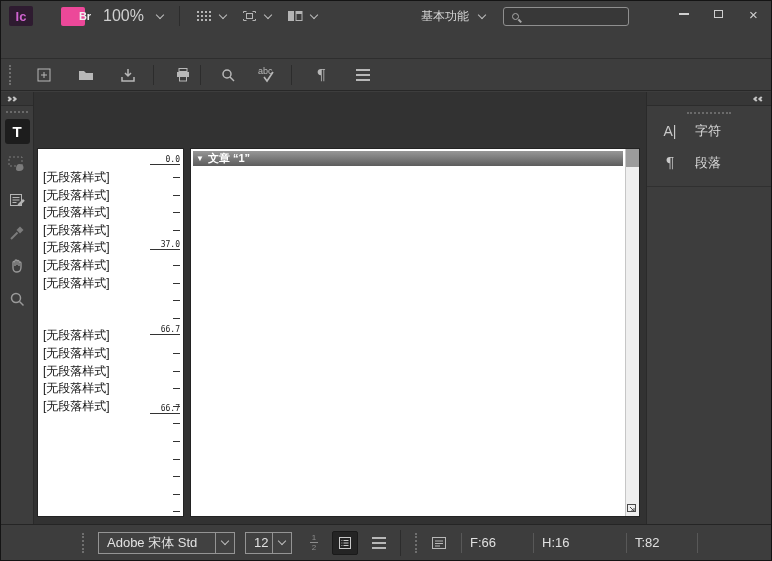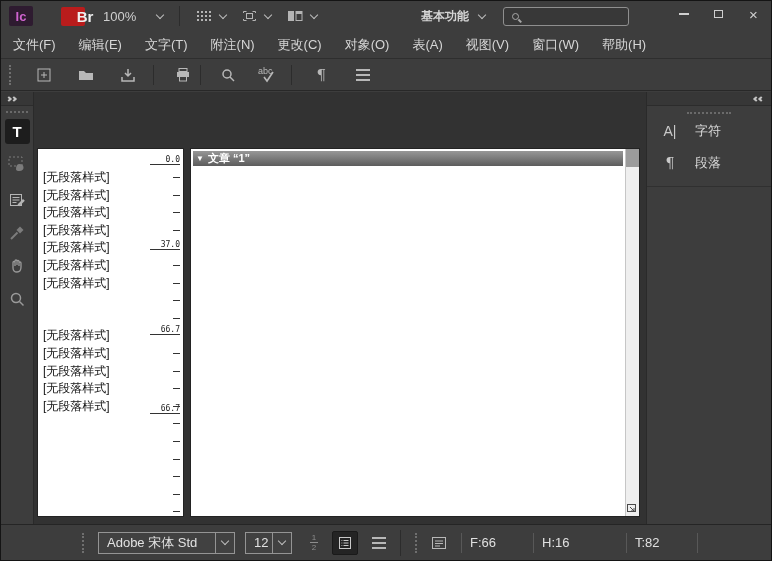--- a/index.html
+++ b/index.html
@@ -6,29 +6,29 @@
   body { font-family:"Liberation Sans","DejaVu Sans",sans-serif; background:#222; }
   .window { position:relative; width:772px; height:561px; background:#3d3d3d;
             border:1px solid #141414; overflow:hidden; color:#d6d6d6; }
 
   
   .titlebar { position:absolute; top:0; left:0; right:0; height:30px;
               display:flex; align-items:center; background:#3d3d3d; }
   .app-logo { width:24px; height:20px; margin-left:8px; background:#2e1b30;
               color:#cf63cf; font-weight:bold; font-size:13px; display:flex;
               align-items:center; justify-content:center; border-radius:2px; }
-  .br-btn { width:24px; height:19px; margin-left:28px; background:#b91c1c;
-            color:#f0f0f0; font-size:15px; font-weight:bold; display:flex;
+  .br-btn { width:24px; height:19px; margin-left:28px; background:#ec4899;
+            color:#f0f0f0; font-size:11px; font-weight:bold; display:flex;
             align-items:center; justify-content:center; border-radius:2px;padding-left:24px; }
   .dd { display:flex; align-items:center; gap:8px; padding:0 8px; height:22px; cursor:default; }
-  .zoom-dd { margin-left:10px; width:76px; justify-content:space-between; font-size:13px; color:#cfcfcf; }
+  .zoom-dd { margin-left:10px; width:76px; justify-content:space-between; font-size:16px; color:#cfcfcf; }
   .chev { width:6px; height:6px; border-right:1.6px solid #bdbdbd; border-bottom:1.6px solid #bdbdbd;
           transform:rotate(45deg); display:inline-block; margin-top:-3px; }
   .tsep { width:1px; height:20px; background:#2c2c2c; margin:0 8px; }
-  .ws-dd { margin-left:88px; font-size:12px; color:#d6d6d6; gap:10px;font-weight:bold; }
+  .ws-dd { margin-left:88px; font-size:12px; color:#d6d6d6; gap:10px; }
   .searchbox { margin-left:10px; width:126px; height:19px; background:#383838;
                border:1px solid #8f8f8f; border-radius:3px; display:flex; align-items:center; padding:0 4px; }
   .searchbox input { background:transparent; border:none; outline:none; color:#ddd;
                      font-size:11px; width:100px; }
   .mag { width:7px; height:7px; border:1.5px solid #a8a8a8; border-radius:50%; position:relative; margin:0 4px; }
   .mag::after { content:""; position:absolute; width:4px; height:1.5px; background:#a8a8a8;
                 transform:rotate(45deg); left:5px; top:6px; }
   .win-controls { position:absolute; right:0; top:0; height:26px; display:flex; }
   .wc { width:35px; height:26px; display:flex; align-items:center; justify-content:center; }
   .wc-min i { display:block; width:10px; height:2px; background:#cfcfcf; }
@@ -178,32 +178,20 @@
       <div class="wc wc-min">
           <i></i>
         </div>
       <div class="wc wc-max">
           <i></i>
         </div>
       <div class="wc wc-close">×</div>
     </div>
   </div>
 
-  <div class="menubar">
-      <span class="menu-item">文件(F)</span>
-      <span class="menu-item">编辑(E)</span>
-      <span class="menu-item">文字(T)</span>
-      <span class="menu-item">附注(N)</span>
-      <span class="menu-item">更改(C)</span>
-      <span class="menu-item">对象(O)</span>
-      <span class="menu-item">表(A)</span>
-      <span class="menu-item">视图(V)</span>
-      <span class="menu-item">窗口(W)</span>
-      <span class="menu-item">帮助(H)</span>
-    </div>
 
   <div class="toolbar">
     <div class="vgrip"></div>
     <div class="tb-icon">
       <svg width="18" height="16">
           <rect x="3" y="2" width="12" height="12" fill="none" stroke="#b8b8b8"></rect>
           <path d="M9 5v6 M6 8h6" stroke="#b8b8b8"></path>
         </svg>
     </div>
     <div class="tb-icon">

